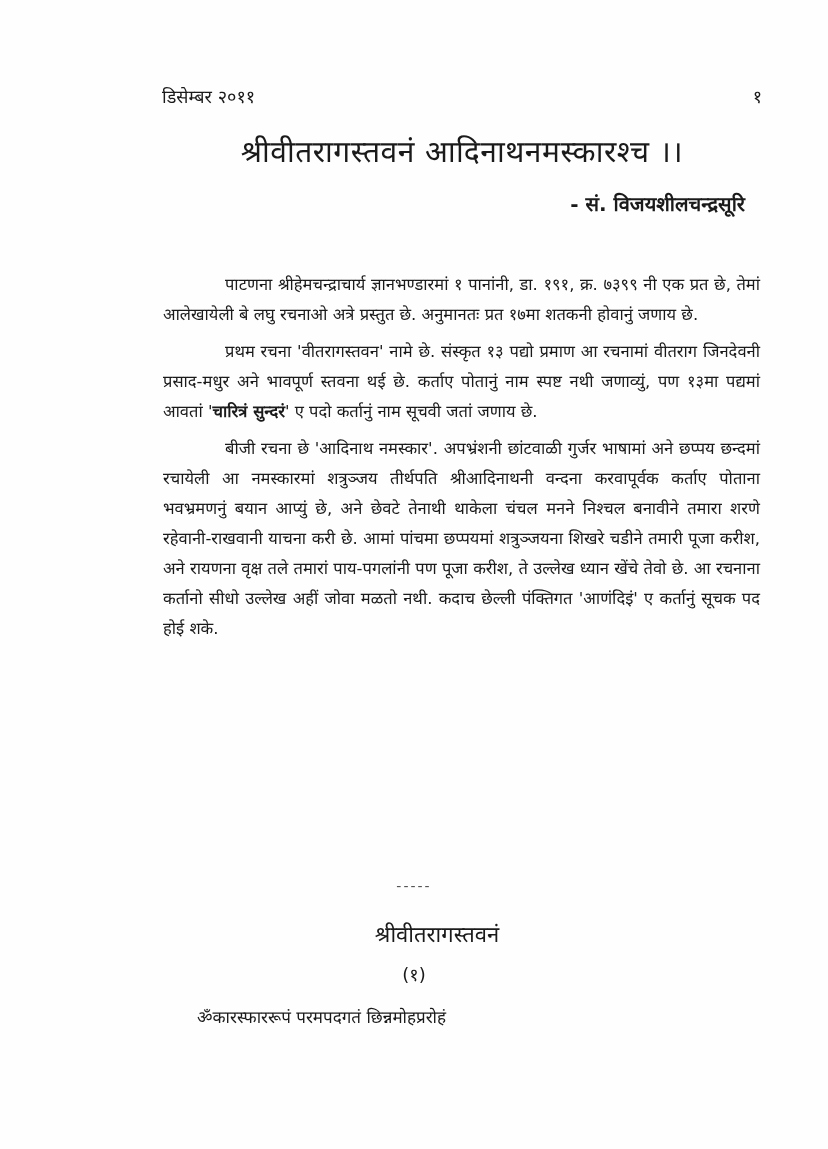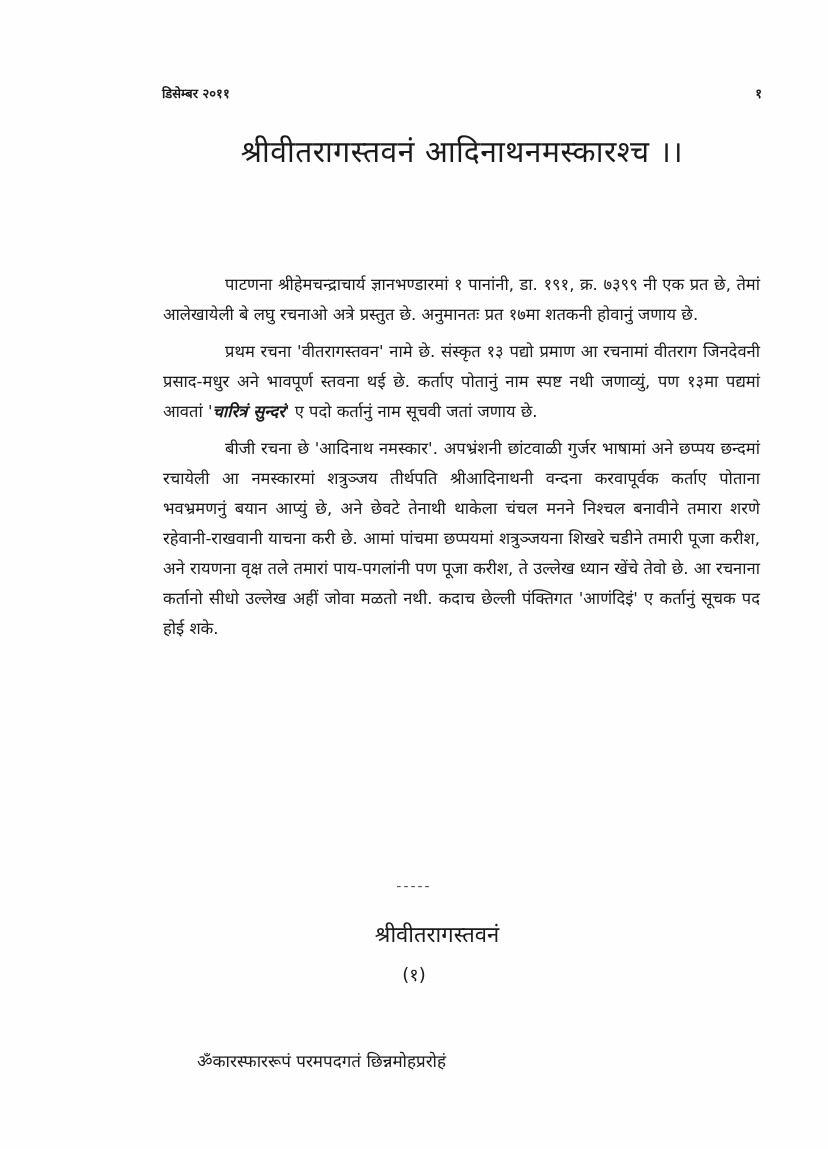--- a/index.html
+++ b/index.html
@@ -19,22 +19,22 @@
       position: absolute;
       left: 0; top: 0;
       width: 828px; height: 1149px;
     }
     .running-head {
       position: absolute;
       top: 84px;
       left: 162px;
       width: 600px;
       height: 24px;
-      font-size: 13px;
-      font-weight: bold;
+      font-size: 18px;
+      font-weight: normal;
     }
     .running-head .date { position: absolute; left: 0; top: 0; }
     .running-head .pgnum { position: absolute; right: 0; top: 0; }
     .title {
       position: absolute;
       top: 130px;
       left: 0;
       width: 828px;
       text-align: center;
       font-size: 30px;
@@ -56,21 +56,21 @@
       width: 597px;
       font-size: 16.5px;
       line-height: 30px;
       text-align: justify;
       margin-top: 20px;
     }
     .para {
       margin: 0 0 7px 0;
       text-indent: 62px;
     }
-    .para b { font-weight: bold; font-style: italic; }
+    .para b { font-weight: bold; }
     .separator {
       position: absolute;
       top: 878px;
       left: 0;
       width: 828px;
       text-align: center;
       color: #555;
       font-size: 14px;
       letter-spacing: 2px;
     }
@@ -91,36 +91,36 @@
       width: 828px;
       text-align: center;
       font-size: 18px;
     }
     .verse {
       position: absolute;
       top: 1000px;
       left: 197px;
       font-size: 17px;
       line-height: 34px;
-      margin-top: 44px;
     }
     .verse-line { white-space: nowrap; }
   </style>
 </head>
 <body>
 
 <div class="page">
 
   <div class="running-head">
     <span class="date">डिसेम्बर २०११</span>
     <span class="pgnum">१</span>
   </div>
 
   <div class="title">श्रीवीतरागस्तवनं आदिनाथनमस्कारश्च ।।</div>
 
+  <div class="author">- सं. विजयशीलचन्द्रसूरि</div>
 
   <div class="body-text">
     <p class="para">पाटणना श्रीहेमचन्द्राचार्य ज्ञानभण्डारमां १ पानांनी, डा. १९१, क्र. ७३९९ नी एक प्रत छे, तेमां आलेखायेली बे लघु रचनाओ अत्रे प्रस्तुत छे. अनुमानतः प्रत १७मा शतकनी होवानुं जणाय छे.</p>
     <p class="para"><span>प्रथम रचना 'वीतरागस्तवन' नामे छे. संस्कृत १३ पद्यो प्रमाण आ रचनामां वीतराग जिनदेवनी प्रसाद-मधुर अने भावपूर्ण स्तवना थई छे. कर्ताए पोतानुं नाम स्पष्ट नथी जणाव्युं, पण १३मा पद्यमां आवतां '</span><b>चारित्रं सुन्दरं</b><span>' ए पदो कर्तानुं नाम सूचवी जतां जणाय छे.</span></p>
     <p class="para">बीजी रचना छे 'आदिनाथ नमस्कार'. अपभ्रंशनी छांटवाळी गुर्जर भाषामां अने छप्पय छन्दमां रचायेली आ नमस्कारमां शत्रुञ्जय तीर्थपति श्रीआदिनाथनी वन्दना करवापूर्वक कर्ताए पोताना भवभ्रमणनुं बयान आप्युं छे, अने छेवटे तेनाथी थाकेला चंचल मनने निश्चल बनावीने तमारा शरणे रहेवानी-राखवानी याचना करी छे. आमां पांचमा छप्पयमां शत्रुञ्जयना शिखरे चडीने तमारी पूजा करीश, अने रायणना वृक्ष तले तमारां पाय-पगलांनी पण पूजा करीश, ते उल्लेख ध्यान खेंचे तेवो छे. आ रचनाना कर्तानो सीधो उल्लेख अहीं जोवा मळतो नथी. कदाच छेल्ली पंक्तिगत 'आणंदिइं' ए कर्तानुं सूचक पद होई शके.</p>
   </div>
 
   <div class="separator">-----</div>
 
   <div class="sub-title">श्रीवीतरागस्तवनं</div>

